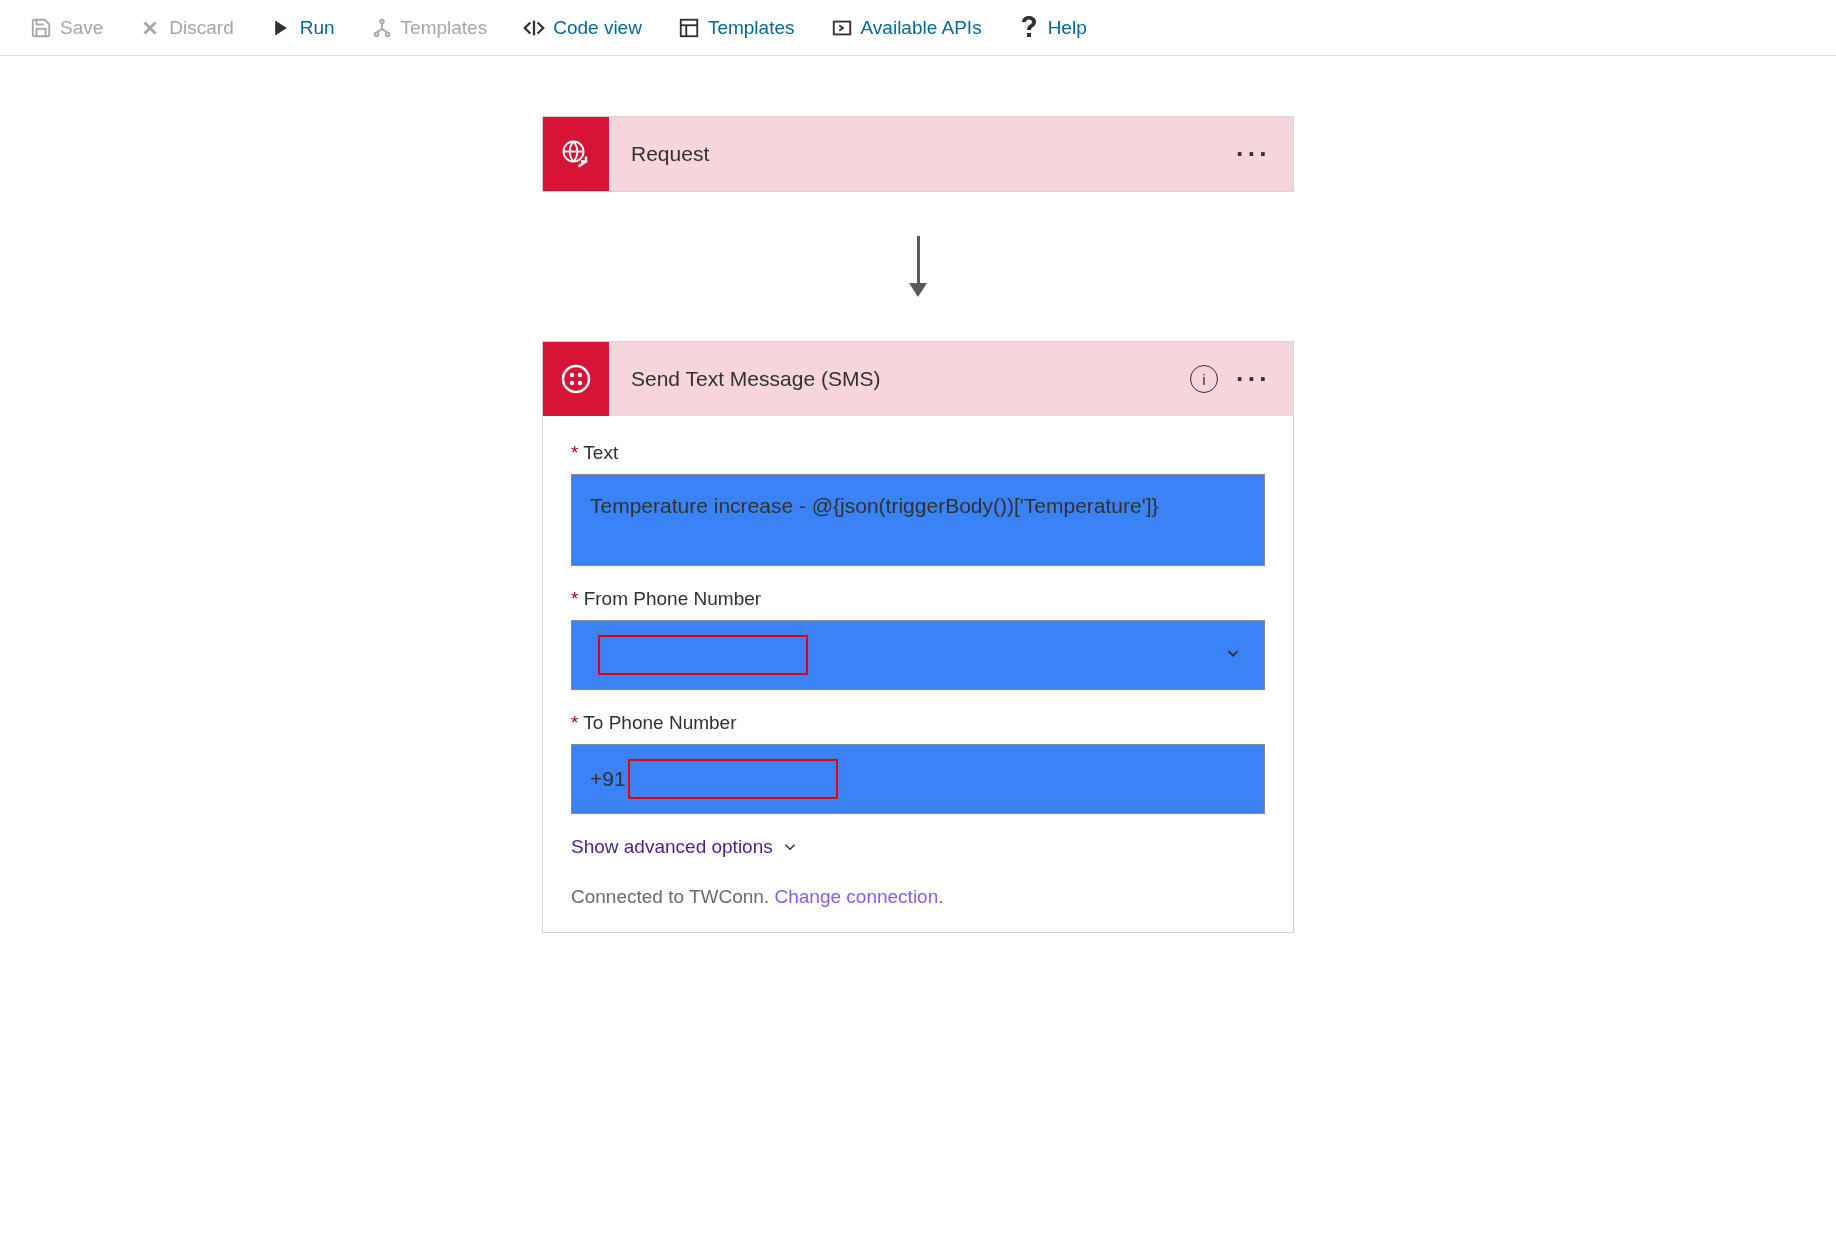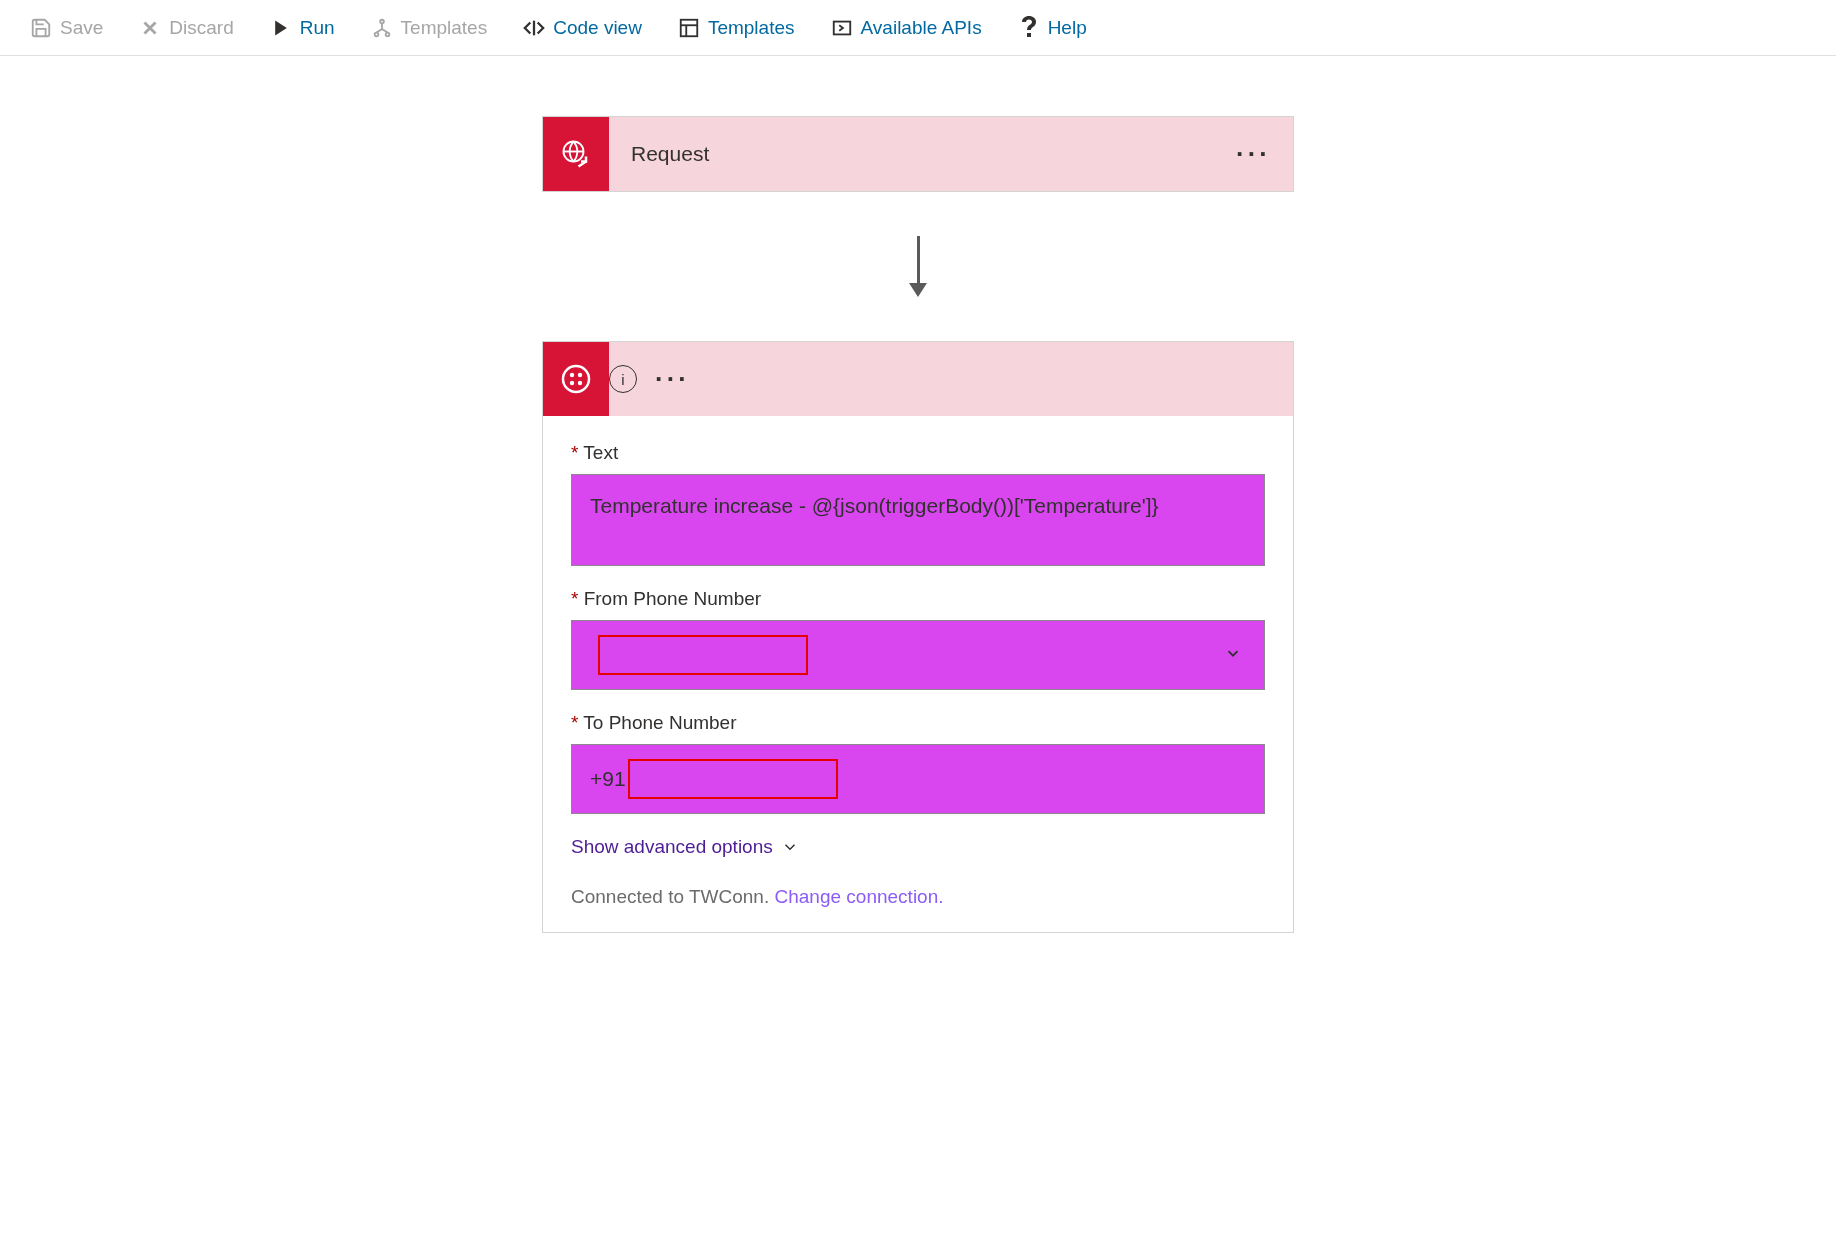--- a/index.html
+++ b/index.html
@@ -130,21 +130,21 @@
       display: block;
     }
     .field-label .req { color: #a80000; }
     .input-box {
       width: 100%;
       border: 1px solid #8a8a8a;
       padding: 14px 18px;
       font-size: 21px;
       color: #323130;
       font-family: inherit;
-      background: #d946ef;
+      background: #3b82f6;
       line-height: 1.4;
       min-height: 58px;
       display: flex;
       align-items: center;
       position: relative;
     }
     .textarea-box {
       min-height: 92px;
       align-items: flex-start;
       padding-top: 16px;
@@ -293,20 +293,21 @@
     <div class="card-header">
       <div class="iconbox">
         <svg width="30" height="30" viewBox="0 0 30 30" fill="none">
             <circle cx="15" cy="15" r="13" stroke="#fff" stroke-width="2.5"></circle>
             <circle cx="11" cy="11" r="2.2" fill="#fff"></circle>
             <circle cx="19" cy="11" r="2.2" fill="#fff"></circle>
             <circle cx="11" cy="19" r="2.2" fill="#fff"></circle>
             <circle cx="19" cy="19" r="2.2" fill="#fff"></circle>
           </svg>
       </div>
+      <div class="title">Send Text Message (SMS)</div>
       <div class="actions">
         <span class="info-circle">i</span>
         <span class="ellipsis">···</span>
       </div>
     </div>
     <div class="card-body">
 
       <div class="field">
         <label class="field-label"><span class="req">*</span> <span>Text</span></label>
         <div class="input-box textarea-box">

